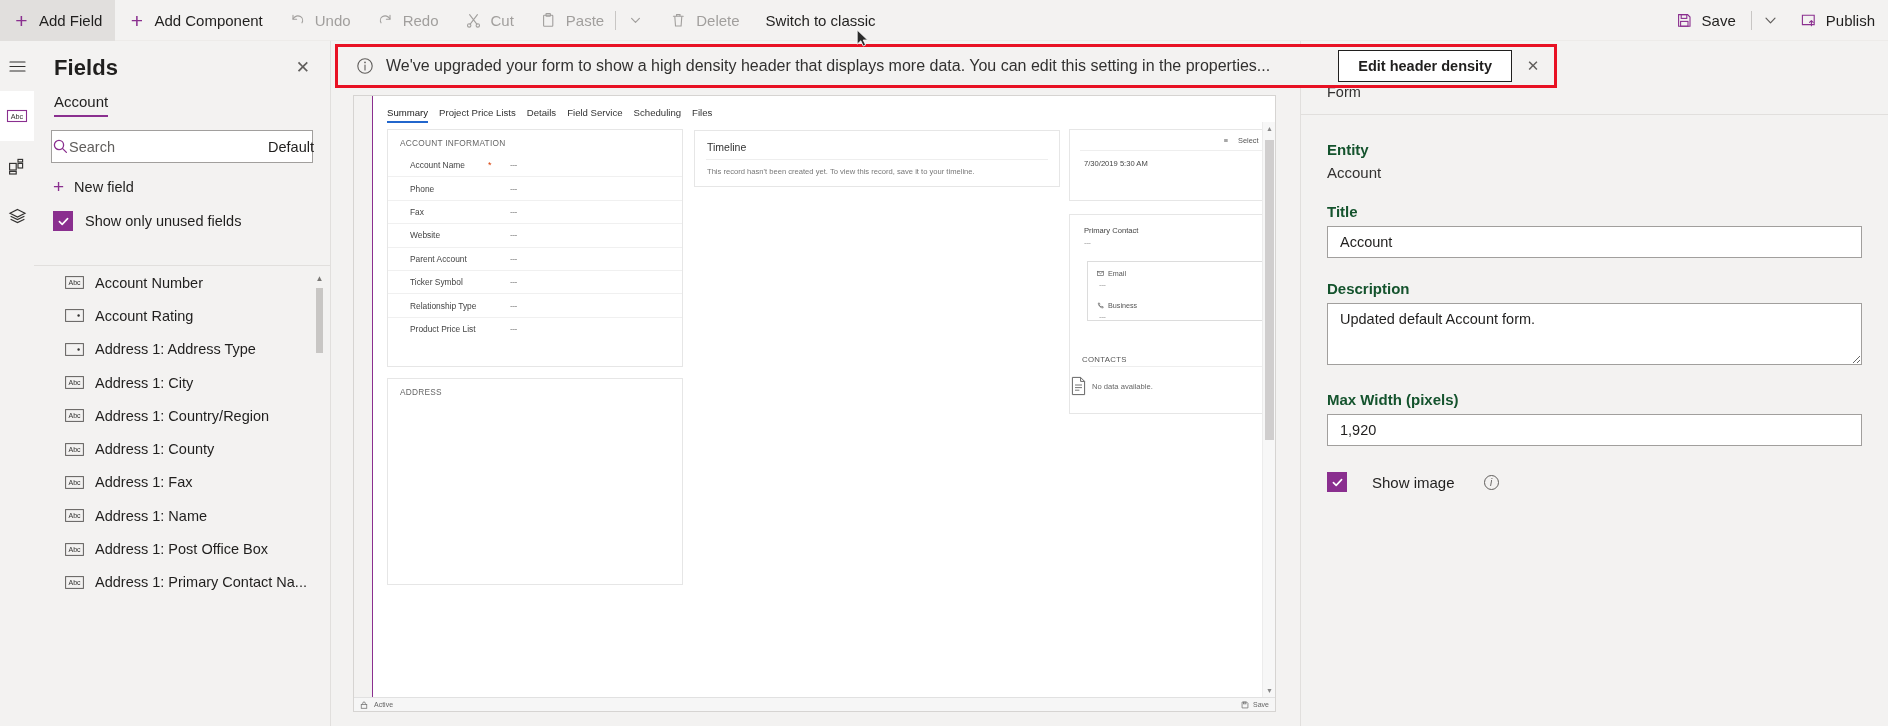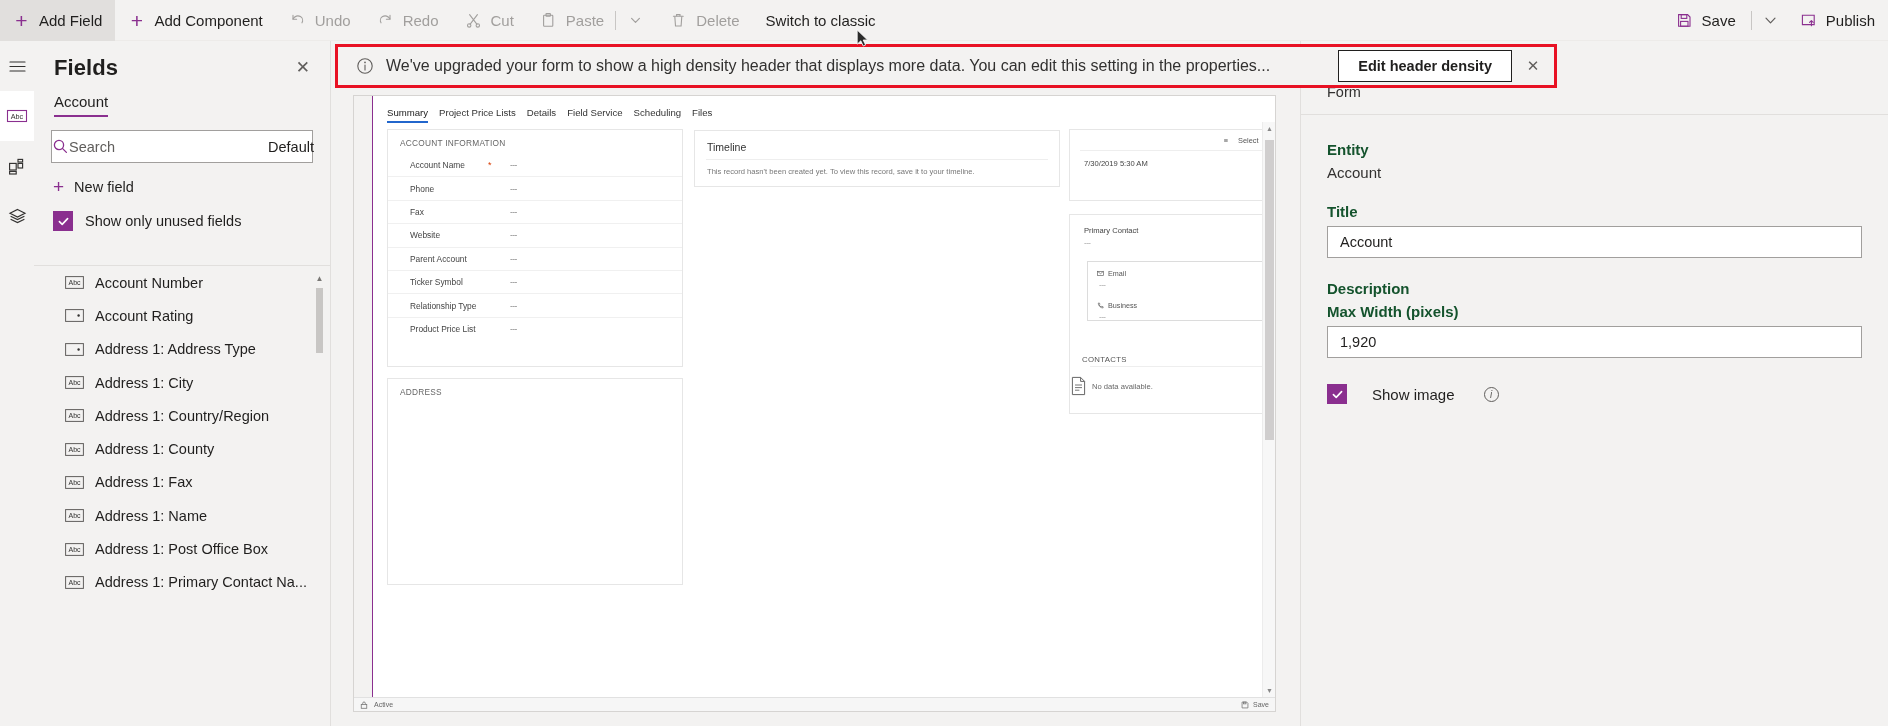--- a/index.html
+++ b/index.html
@@ -760,20 +760,21 @@
     </div>
 
     <div class="pr-body">
       <div class="pr-lbl">Entity</div>
       <div class="pr-val">Account</div>
 
       <div class="pr-lbl">Title</div>
       <input class="pr-input" value="Account" style="">
 
       <div class="pr-lbl">Description</div>
+      <textarea class="pr-area" style="">Updated default Account form.</textarea>
 
       <div class="pr-lbl">Max Width (pixels)</div>
       <input class="pr-input" value="1,920" style="">
 
       <div class="pr-chkrow">
         <span class="pr-chk">
           <svg width="13" height="13" viewBox="0 0 13 13" fill="none" stroke="#ffffff" stroke-width="1.6">
             <path d="M2.4 6.6 L5.2 9.4 L10.6 3.6" stroke-linecap="round" stroke-linejoin="round"></path>
           </svg>
         </span>

